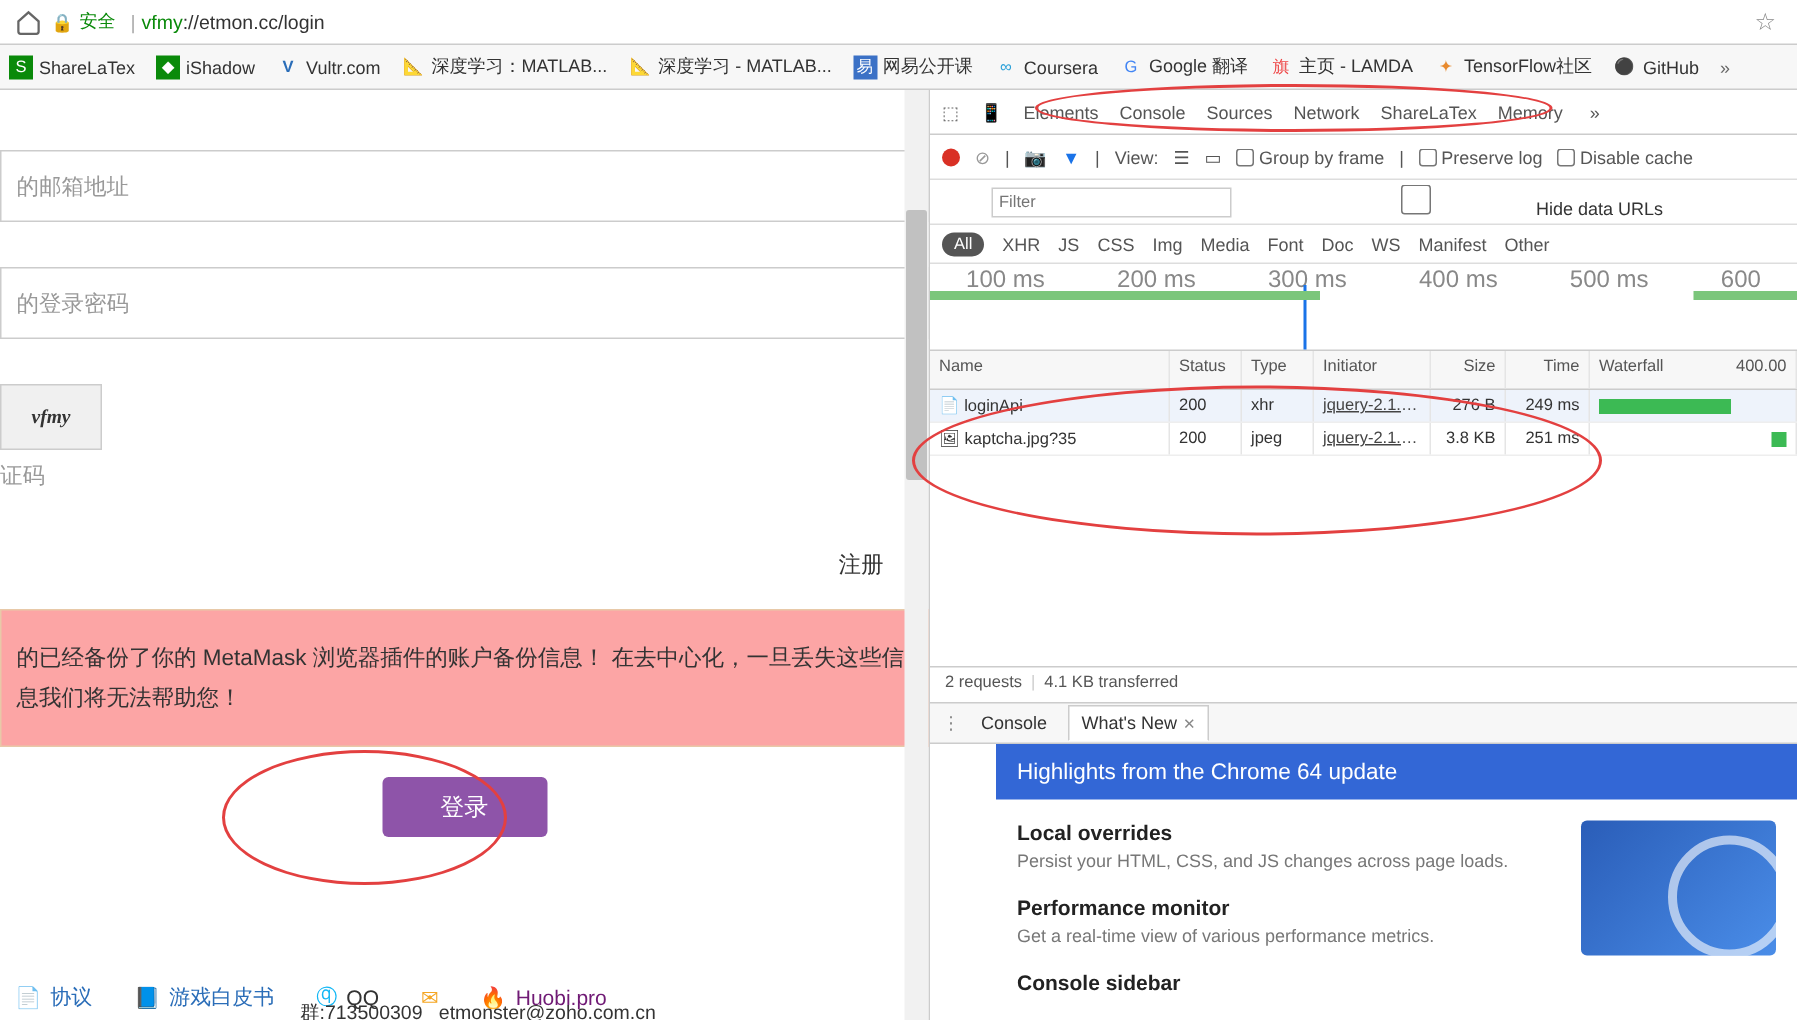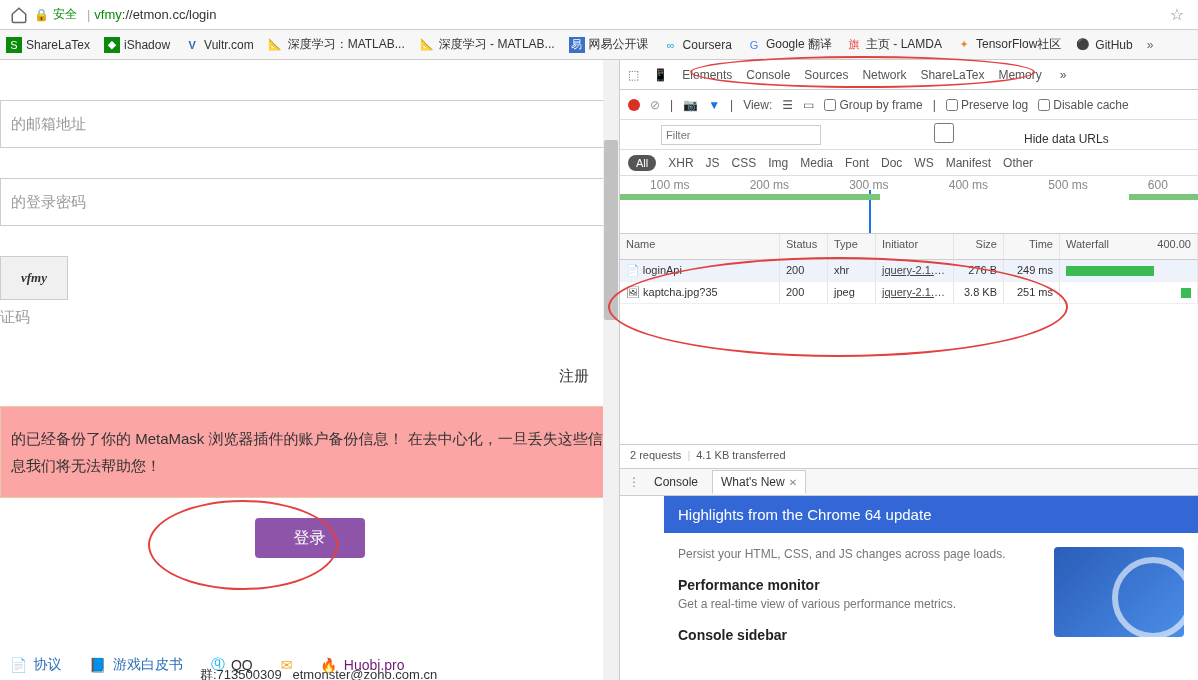--- a/index.html
+++ b/index.html
@@ -59,21 +59,21 @@
     .dt-toolbar input[type=checkbox] { width: 12px; height: 12px; }
     
     .dt-filter { height: 30px; display: flex; align-items: center; padding: 0 8px; gap: 10px; border-bottom: 1px solid #ddd; font-size: 12px; }
     .dt-filter input { width: 160px; height: 20px; border: 1px solid #ccc; padding: 0 4px; font-size: 11px; margin-left: 33px; }
     
     .dt-types { height: 26px; display: flex; align-items: center; padding: 0 8px; gap: 12px; border-bottom: 1px solid #ddd; font-size: 12px; color: #555; }
     .dt-types .pill { background: #555; color: #fff; padding: 2px 8px; border-radius: 10px; font-size: 11px; }
     .dt-types span { cursor: pointer; }
     
     .timeline { height: 58px; border-bottom: 1px solid #ccc; position: relative; background: #fff; }
-    .timeline .ticks { display: flex; justify-content: space-around; font-size: 12px; color: #888; padding-top: 2px; }
+    .timeline .ticks { display: flex; justify-content: space-around; font-size: 16px; color: #888; padding-top: 2px; }
     .timeline .marker { position: absolute; top: 14px; bottom: 0; width: 2px; background: #1a73e8; }
     .timeline .bar { position: absolute; height: 6px; background: #7bc67b; }
     
     .net-header { height: 26px; display: flex; border-bottom: 1px solid #ccc; font-size: 11px; color: #555; background: #f7f7f7; }
     .net-header > div, .net-row > div { padding: 4px 6px; border-right: 1px solid #e5e5e5; overflow: hidden; white-space: nowrap; text-overflow: ellipsis; }
     .col-name { width: 160px; }
     .col-status { width: 48px; }
     .col-type { width: 48px; }
     .col-init { width: 78px; }
     .col-size { width: 50px; text-align: right; }
@@ -336,20 +336,21 @@
     <div class="drawer-tabs">
       <span class="menu">⋮</span>
       <span class="dtab">Console</span>
       <span class="dtab active"><span>What's New</span><span class="x">✕</span></span>
     </div>
 
     <div class="drawer-content">
       <div class="highlights-bar">Highlights from the Chrome 64 update</div>
       <div class="whats-new-body">
         <div class="wn-text">
+          <h4>Local overrides</h4>
           <p>Persist your HTML, CSS, and JS changes across page loads.</p>
           <h4>Performance monitor</h4>
           <p>Get a real-time view of various performance metrics.</p>
           <h4>Console sidebar</h4>
         </div>
         <div class="wn-img"></div>
       </div>
     </div>
   </div>
 </div>

